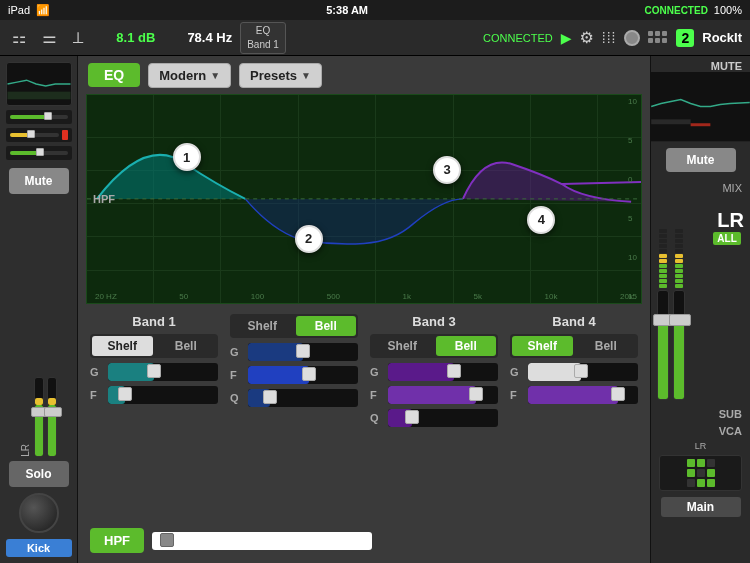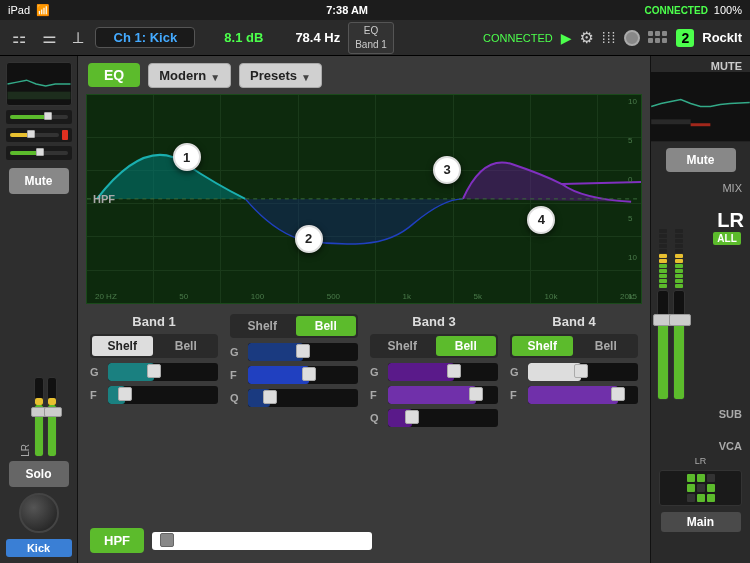--- a/index.html
+++ b/index.html
@@ -296,21 +296,21 @@
     .dropdown-btn {
       background: #d0d0d0;
       border: 1px solid #aaa;
       border-radius: 4px;
       color: #222;
       font-size: 13px;
       font-weight: 600;
       padding: 4px 10px;
       cursor: pointer;
       display: flex;
-      align-items: flex-end;
+      align-items: center;
       gap: 4px;
     }
     .dropdown-arrow { font-size: 10px; color: #444; }
 
     
     .eq-display {
       height: 210px;
       background: #0d2a0d;
       border: 1px solid #1a4a1a;
       margin: 0 8px;
@@ -601,21 +601,21 @@
       left: -5px;
       width: 22px;
       height: 12px;
       background: #ccc;
       border-radius: 2px;
       border: 1px solid #999;
     }
     .right-sub-labels {
       display: flex;
       flex-direction: column;
-      gap: 20px;
+      gap: 5px;
       padding: 4px 8px;
     }
     .sub-label-item {
       font-size: 11px;
       font-weight: 700;
       color: #aaa;
       text-align: right;
     }
     .right-lr-indicator {
       font-size: 9px;
@@ -684,32 +684,31 @@
     .seg-off { background: #222; }
   </style>
 </head>
 <body>
 
 <div class="status-bar">
   <div class="status-left">
     <span>iPad</span>
     <span>📶</span>
   </div>
-  <div class="status-center">7:38 AM</div>
+  <div class="status-center">5:38 AM</div>
   <div class="status-right">
     <span style="color:#4cff4c;font-size:10px;font-weight:700;">CONNECTED</span>
     <span>100%</span>
   </div>
 </div>
 
 <div class="header-bar">
   <button class="header-icon-btn">⚏</button>
   <button class="header-icon-btn">⚌</button>
   <button class="header-icon-btn">⟂</button>
-  <div class="channel-label">Ch 1: Kick</div>
   <div class="header-value">8.1 dB</div>
   <div class="header-hz">78.4 Hz</div>
   <div class="header-eq-label">
     <div>EQ</div>
     <div>Band 1</div>
   </div>
   <div class="header-spacer"></div>
   <span class="header-connected">CONNECTED</span>
   <span class="header-play">▶</span>
   <span class="header-gear">⚙</span>

